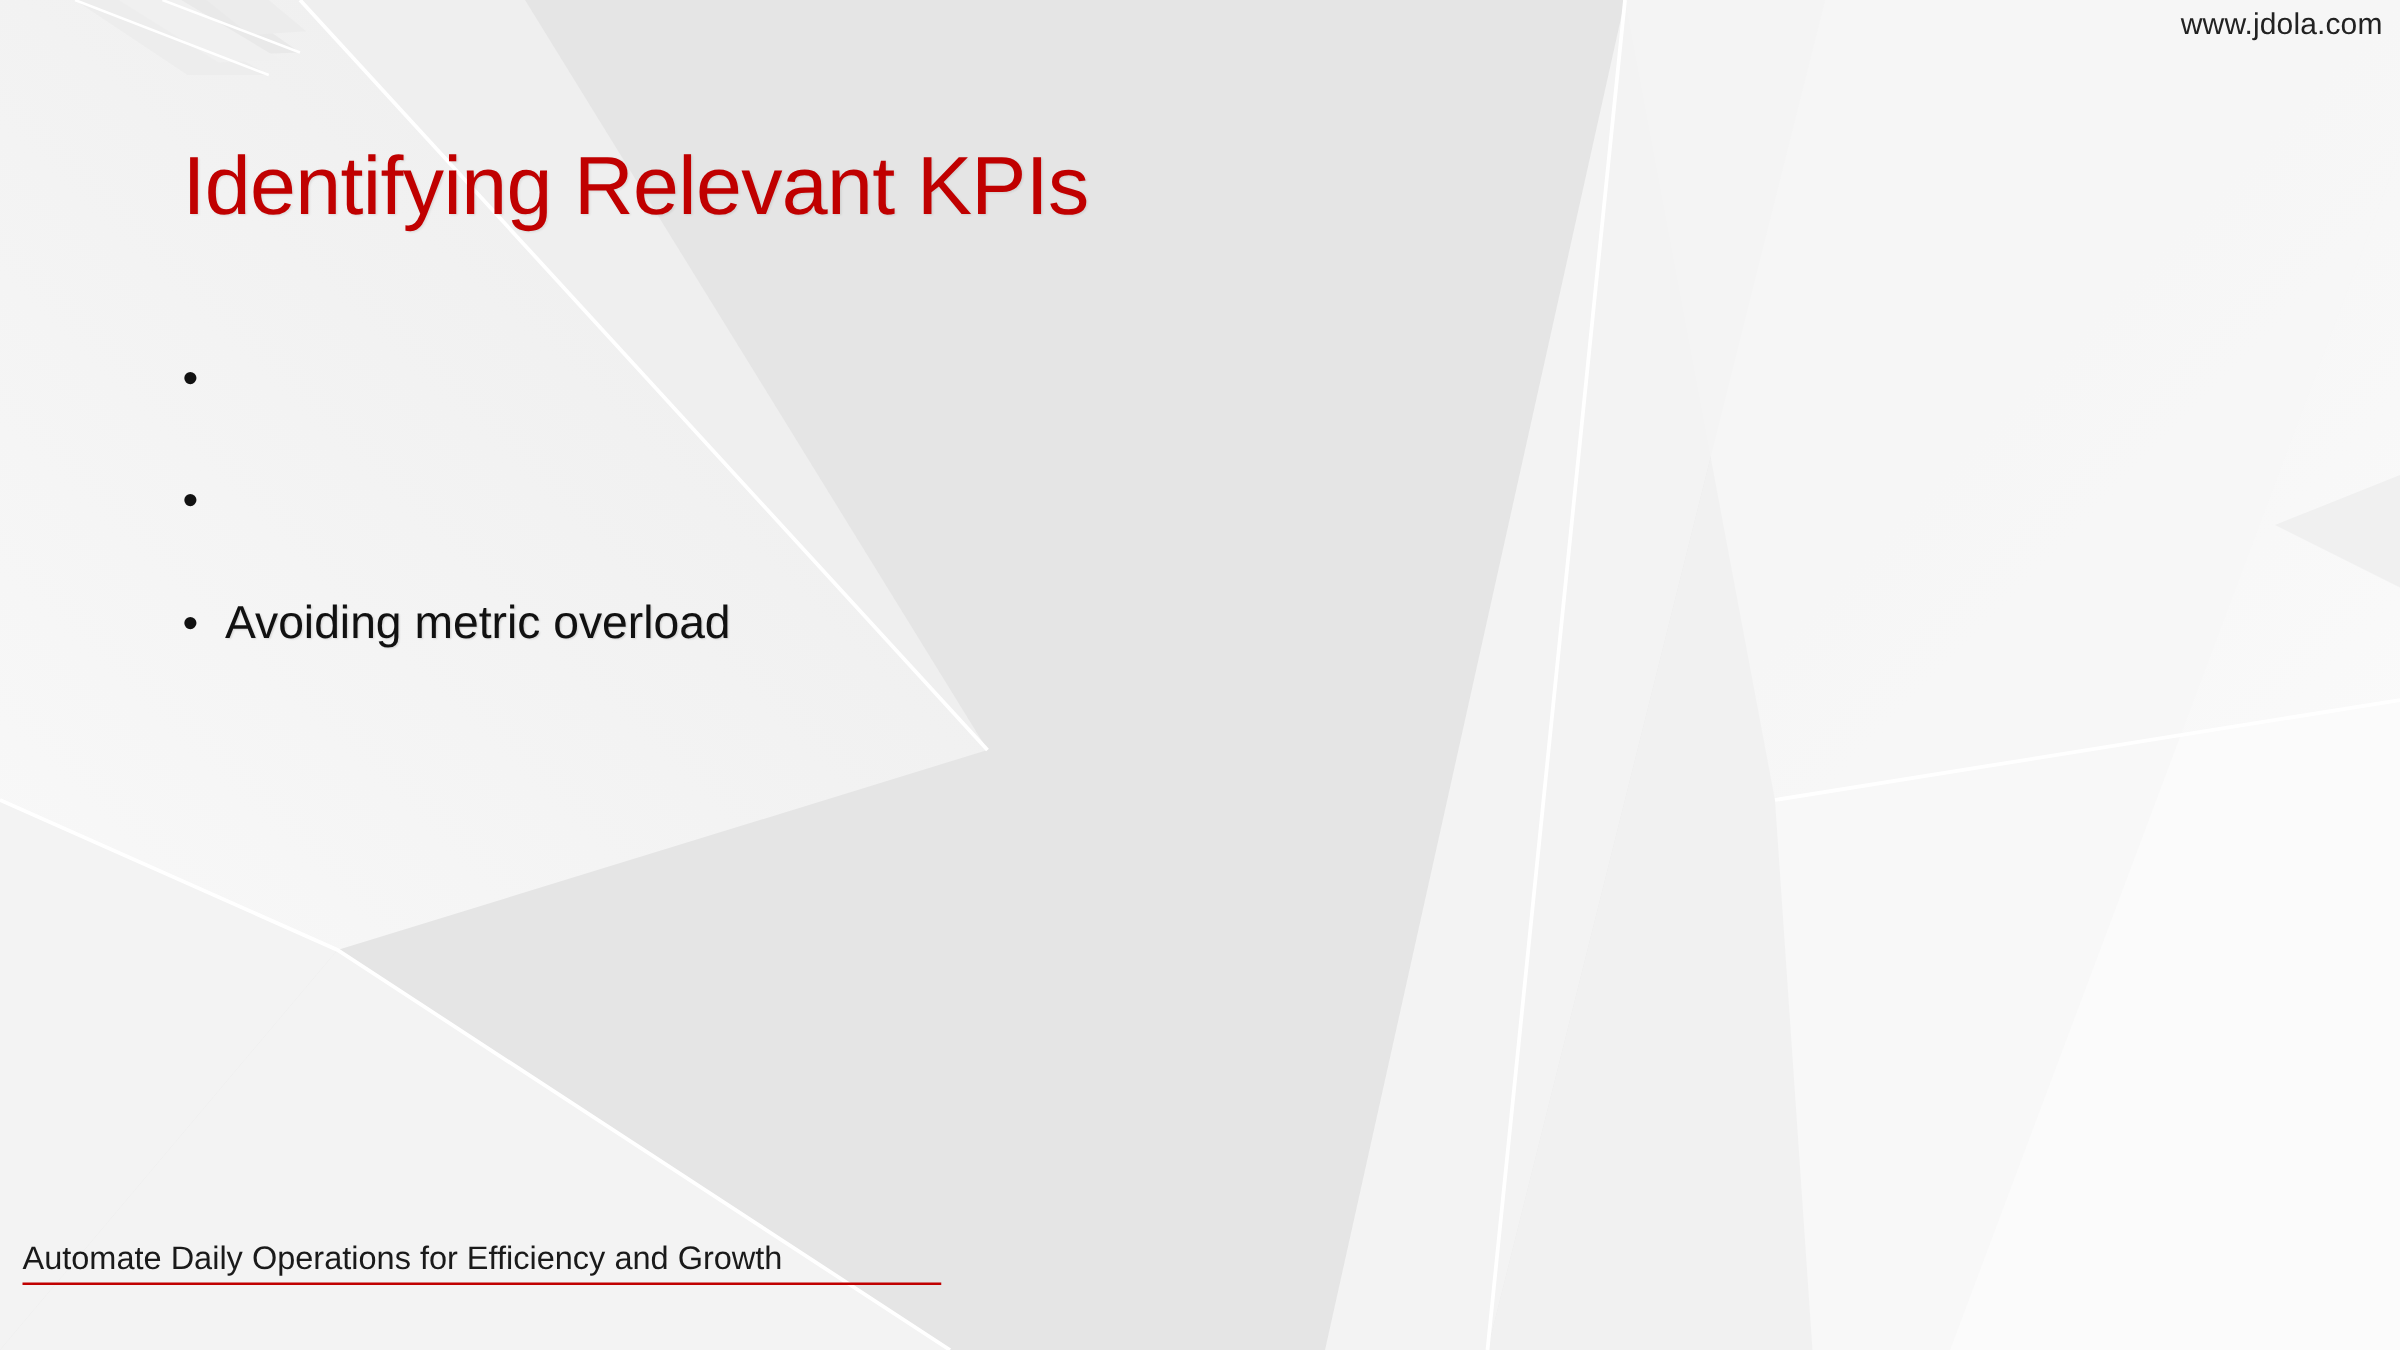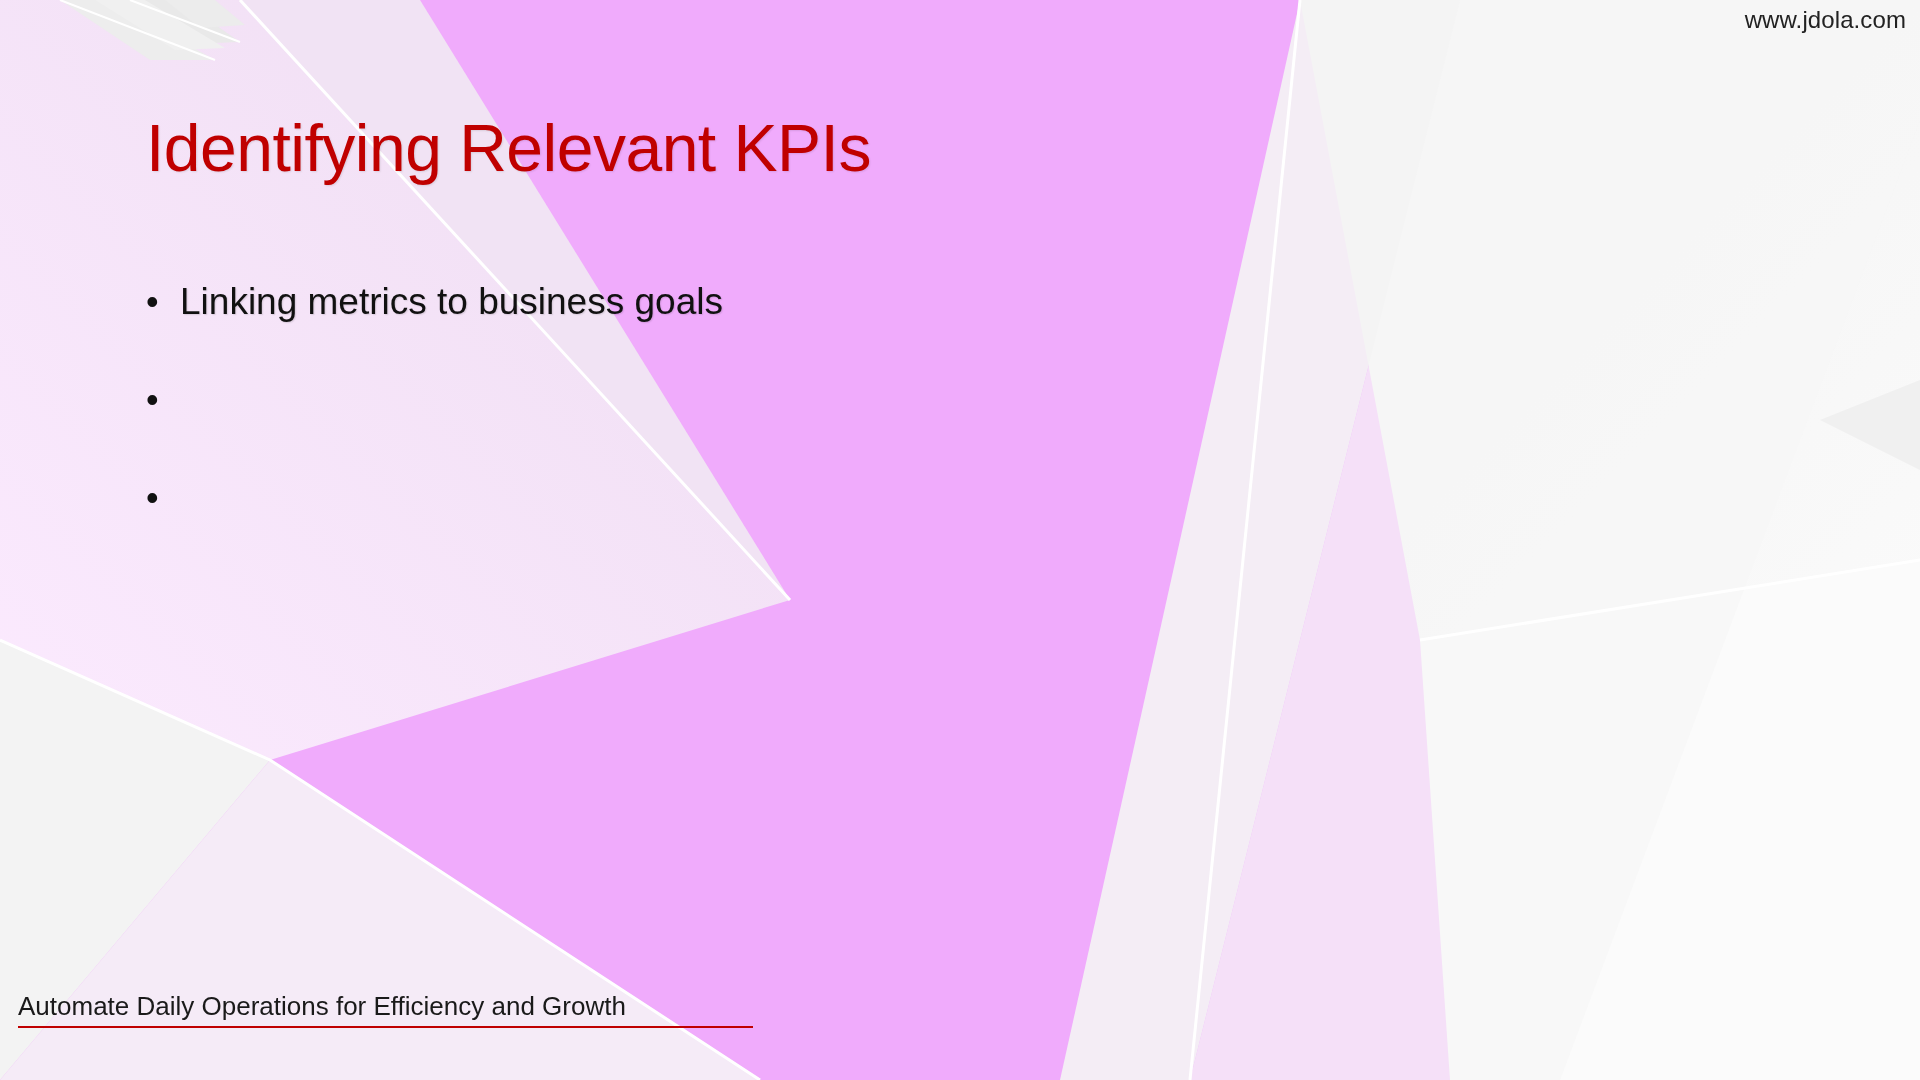--- a/index.html
+++ b/index.html
@@ -11,21 +11,21 @@
     background: #ffffff;
   }
   body {
     font-family: "Liberation Sans", sans-serif;
   }
 
   .slide {
     position: relative;
     width: 1920px;
     height: 1080px;
-    background: #f0abfc;
+    background: #e5e5e5;
     overflow: hidden;
   }
 
   
   .bg-layer {
     position: absolute;
     inset: 0;
     pointer-events: none;
   }
   .bg-layer svg {
@@ -148,29 +148,29 @@
   </div>
 
   <div class="site-url">www.jdola.com</div>
 
   <div class="title">Identifying Relevant KPIs</div>
 
   <div class="body-list">
 
     <div class="bullet-row">
       <span class="bullet-dot">•</span>
-      <span class="bullet-text">Linking metrics to business goals</span>
     </div>
 
     <div class="bullet-row">
       <span class="bullet-dot">•</span>
     </div>
 
     <div class="bullet-row">
       <span class="bullet-dot">•</span>
+      <span class="bullet-text">Avoiding metric overload</span>
     </div>
 
   </div>
 
   <div class="footer">
     <div class="footer-text">Automate Daily Operations for Efficiency and Growth</div>
     <div class="footer-rule"></div>
   </div>
 
 </div>

